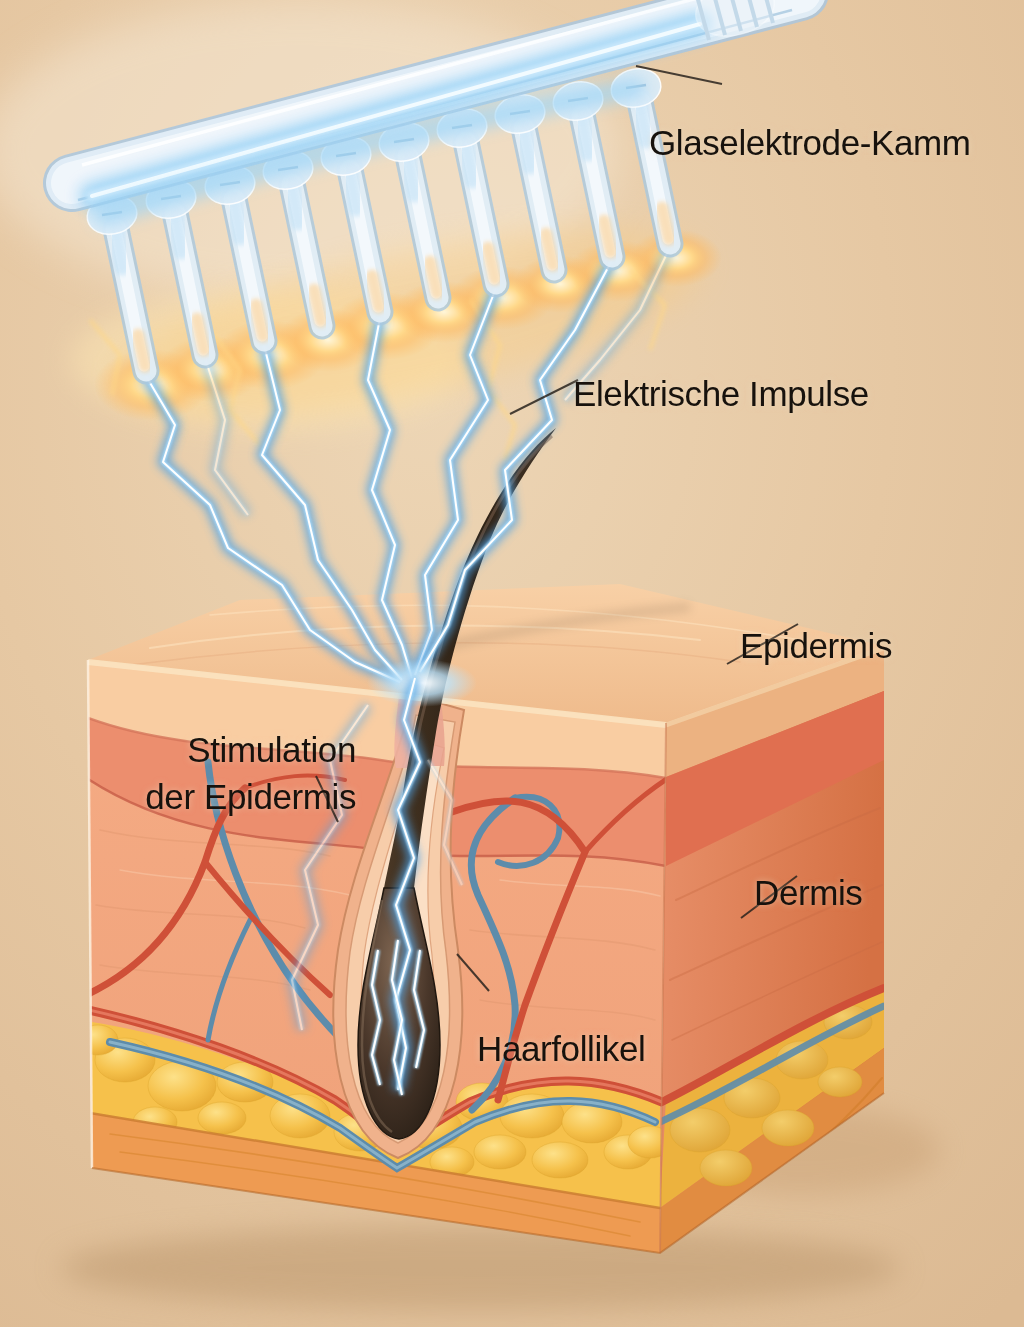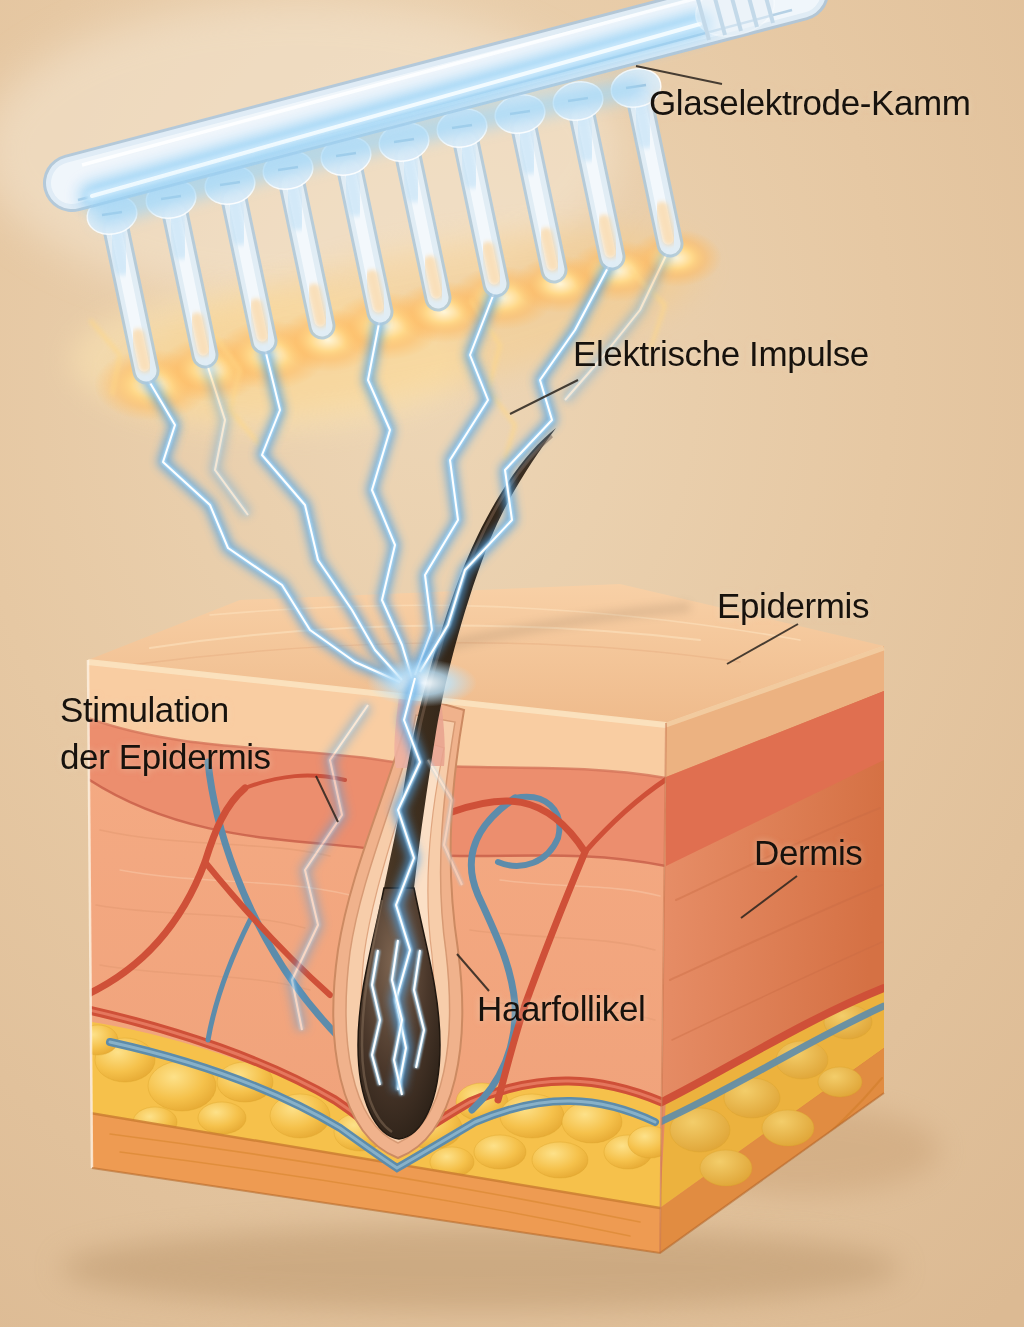--- a/index.html
+++ b/index.html
@@ -1,22 +1,22 @@
 <!DOCTYPE html>
 <html><head>
 <meta charset="utf-8">
 <style>
   html,body{margin:0;padding:0;background:#e5c7a2;}
   #stage{position:relative;width:1024px;height:1327px;overflow:hidden;
          font-family:"Liberation Sans",sans-serif;background:#e5c7a2;}
   #art{position:absolute;left:0;top:0;}
   .label{position:absolute;font-size:35px;font-weight:400;color:#17120d;
          letter-spacing:-0.4px;line-height:1.2;white-space:nowrap;
-         text-shadow:0 0 6px rgba(240,222,196,.55);}
-  .label.center{text-align:left;white-space:normal;line-height:47px;}
+         text-shadow:0 0 6px rgba(240,222,196,.55);margin-top:40px;}
+  .label.center{text-align:right;white-space:normal;line-height:47px;}
   
   .rodE{stroke:#a9c8df;stroke-width:27;stroke-linecap:round;opacity:.8;}
   .rodF{stroke:#e6f1f9;stroke-width:21;stroke-linecap:round;opacity:.9;}
   .rodC{stroke:#f7fbfe;stroke-width:11;stroke-linecap:round;opacity:.85;}
   .rodO{stroke:#ffc87a;stroke-width:13;stroke-linecap:round;opacity:.5;filter:url(#b2);}
   .rodB{stroke:#bfe0f6;stroke-width:15;stroke-linecap:round;opacity:.6;filter:url(#b2);}
   .kn{fill:#dcecf8;stroke:#ffffff;stroke-width:1.5;opacity:.95;}
   .knd{stroke:#8fb8d6;stroke-width:2.5;opacity:.8;}
   
   .bgA{stroke:#4ea3e8;stroke-width:11;fill:none;filter:url(#b5);opacity:.8;stroke-linejoin:round;}
@@ -443,20 +443,20 @@
     <line class="leader" x1="510" y1="414" x2="578" y2="380"></line>
     <line class="leader" x1="727" y1="664" x2="798" y2="624"></line>
     <line class="leader" x1="316" y1="776" x2="338" y2="822"></line>
     <line class="leader" x1="741" y1="918" x2="797" y2="876"></line>
     <line class="leader" x1="457" y1="954" x2="489" y2="991"></line>
   </g>
 </svg>
 
 <div class="label" style="left:649px;top:82px;">Glaselektrode-Kamm</div>
 <div class="label" style="left:573px;top:333px;text-align:right;">Elektrische Impulse</div>
-<div class="label" style="left:717px;top:585px;">Epidermis</div>
+<div class="label" style="left:740px;top:585px;">Epidermis</div>
 <div class="label center" style="left:60px;top:686px;width:296px;">
   <div>Stimulation</div>
   <div>der Epidermis</div>
 </div>
 <div class="label" style="left:754px;top:832px;">Dermis</div>
 <div class="label" style="left:477px;top:988px;text-align:center;">Haarfollikel</div>
 </div>
 
 </body></html>

